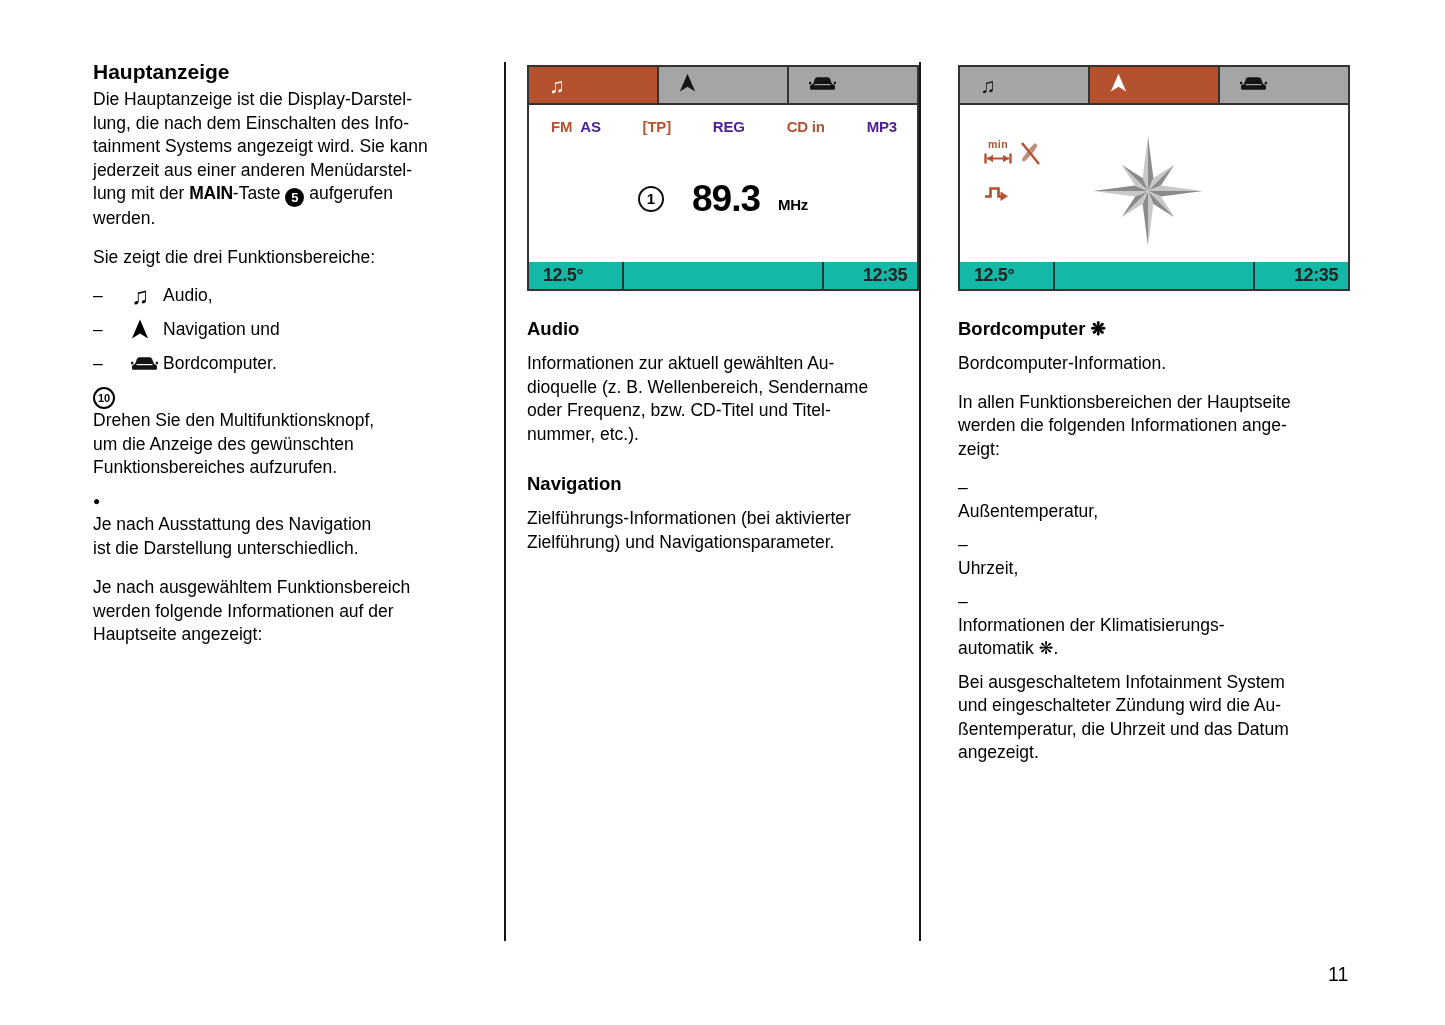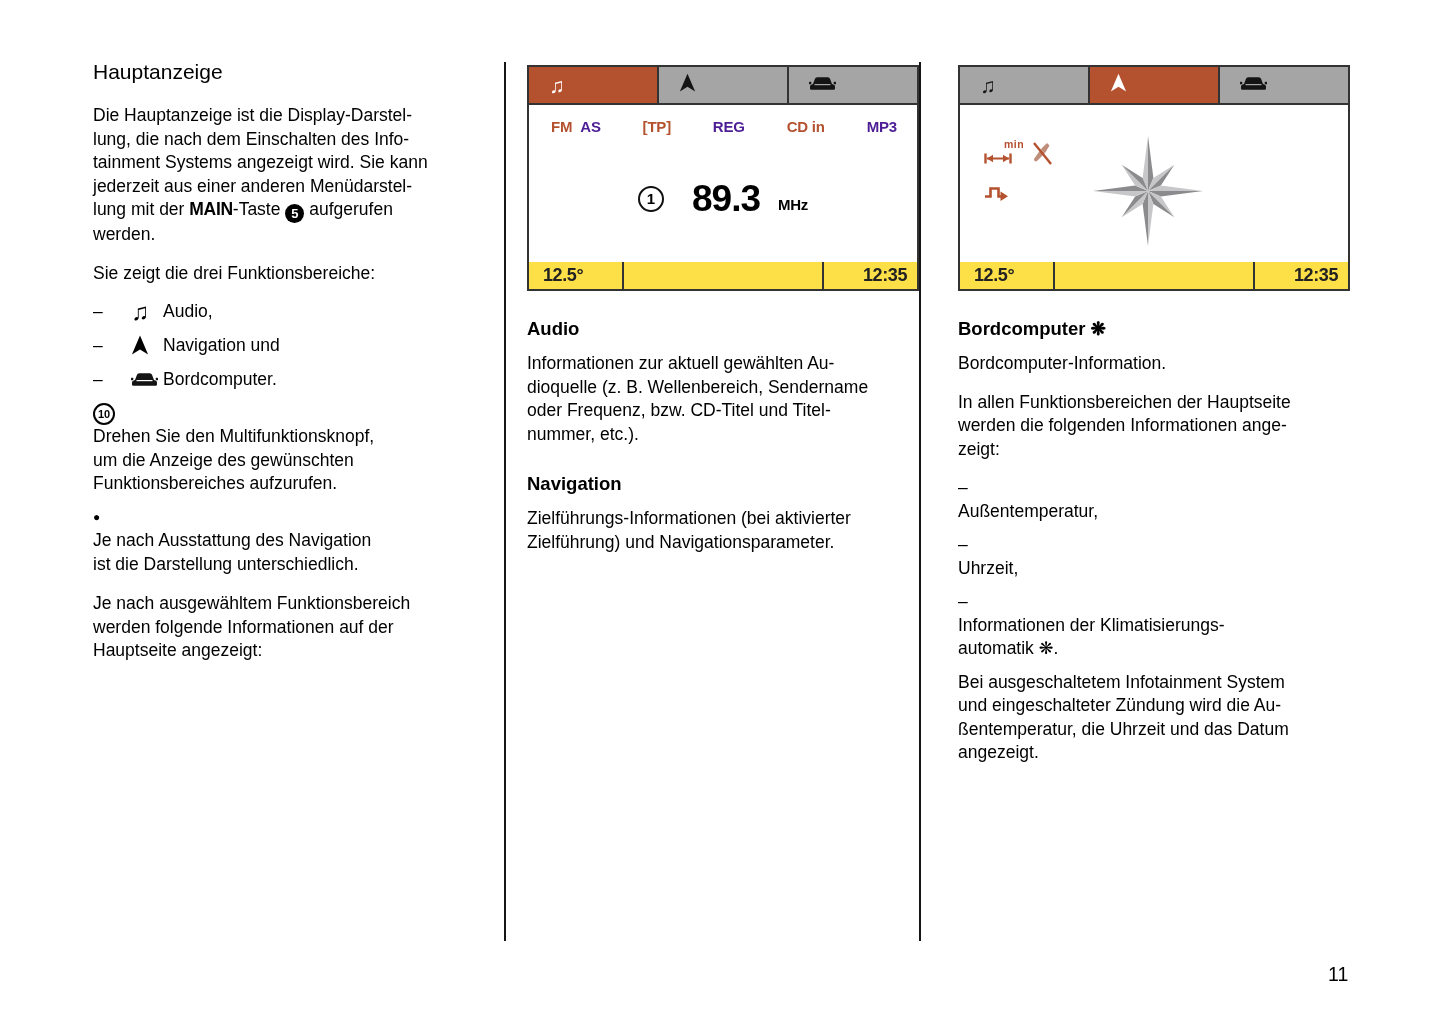--- a/index.html
+++ b/index.html
@@ -10,21 +10,21 @@
   .pre{white-space:pre-line;}
   
   .col{position:absolute;top:60px;}
   .col1{left:93px;width:400px;}
   .col2{left:527px;width:392px;top:65px;}
   .col3{left:958px;width:394px;top:65px;}
   .vdivider{position:absolute;top:62px;width:2px;height:879px;background:#161616;}
   .vd1{left:504px;}
   .vd2{left:919px;}
   
-  h1{font-size:21px;font-weight:normal;margin:0 0 20px 0;line-height:24px;}
+  h1{font-size:21px;font-weight:bold;margin:0 0 4px 0;line-height:24px;}
   h2{font-size:18.5px;font-weight:bold;margin:27px 0 12px 0;line-height:22px;}
   p.body{font-size:17.5px;line-height:23.5px;margin:0 0 15px 0;}
   .mainkey{font-weight:bold;letter-spacing:-0.3px;}
   .badge-dark{
     display:inline-block;width:19px;height:19px;border-radius:50%;
     background:#000;color:#fff;font-weight:bold;font-size:13px;
     text-align:center;line-height:19px;vertical-align:-3px;
   }
   .badge-outline{
     display:inline-block;width:22px;height:22px;border-radius:50%;
@@ -57,28 +57,28 @@
   .red{color:#b4512f;}
   .dim{color:#4c1d95;}
   .freqarea{flex:1;display:flex;align-items:center;justify-content:center;gap:18px;}
   .preset-circle{
     width:26px;height:26px;border:2.5px solid #111;border-radius:50%;box-sizing:border-box;
     display:flex;align-items:center;justify-content:center;
     font-size:15px;font-weight:bold;margin-right:10px;
   }
   .freq{font-size:37px;font-weight:bold;letter-spacing:-1px;line-height:1;}
   .unit{font-size:15px;font-weight:bold;margin-top:12px;letter-spacing:-0.3px;}
-  .bottombar{height:27px;flex:none;background:#fde047;display:flex;font-weight:bold;font-size:18px;color:#222;letter-spacing:-0.4px;}
+  .bottombar{height:27px;flex:none;background:#14b8a6;display:flex;font-weight:bold;font-size:18px;color:#222;letter-spacing:-0.4px;}
   .bb-temp{width:95px;flex:none;display:flex;align-items:center;padding-left:14px;box-sizing:border-box;border-right:2px solid #333;}
   .bb-mid{flex:1;}
   .bb-time{width:95px;flex:none;border-left:2px solid #333;display:flex;align-items:center;justify-content:flex-end;padding-right:10px;box-sizing:border-box;}
   
   .nav-icons{position:absolute;left:24px;top:34px;}
   .nav-icon-row{display:flex;align-items:flex-start;gap:7px;margin-bottom:13px;}
-  .min-label{display:block;font-size:10.5px;font-weight:bold;color:#b4512f;line-height:10px;margin:0 0 1px 20px;letter-spacing:0.5px;}
+  .min-label{display:block;font-size:10.5px;font-weight:bold;color:#b4512f;line-height:10px;margin:0 0 1px 4px;letter-spacing:0.5px;}
   .compass{position:absolute;left:calc(50% - 6px);top:calc(50% + 9px);transform:translate(-50%,-50%);}
   
   .pageno{position:absolute;left:1328px;top:962px;font-size:19.5px;line-height:24px;}
 </style>
 </head>
 <body>
 
 <main>
 
   <section class="col col1">

